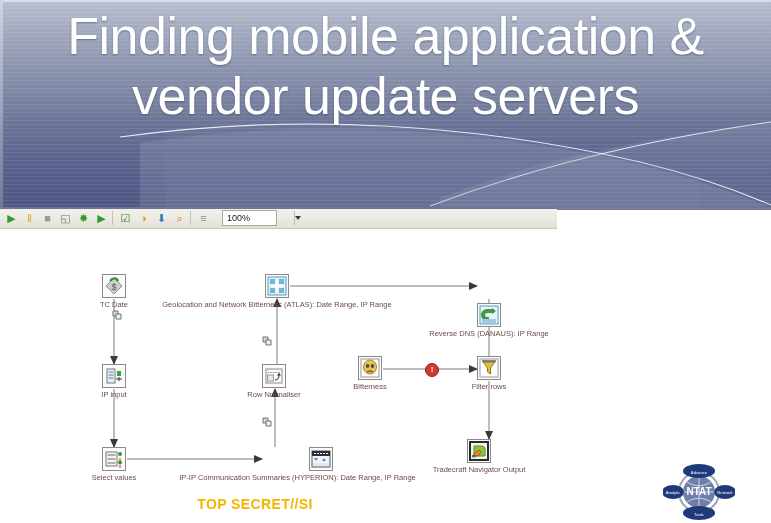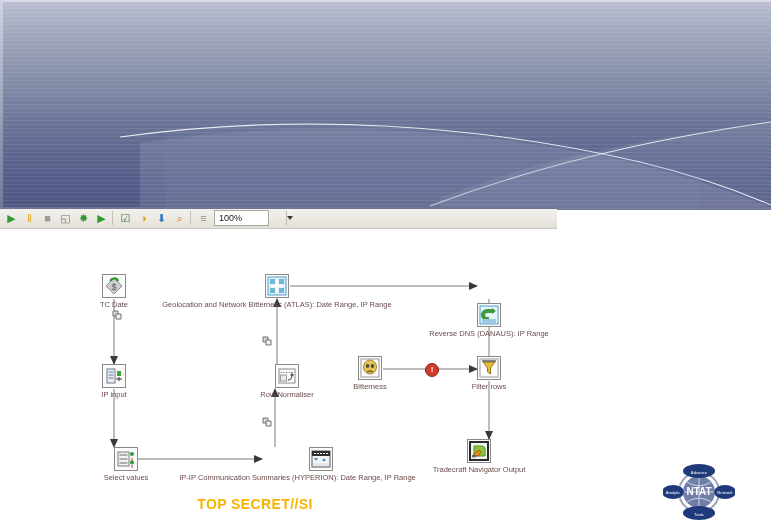--- a/index.html
+++ b/index.html
@@ -127,28 +127,29 @@
   <svg class="waves" viewBox="0 0 771 210" preserveAspectRatio="none">
     <path d="M140,143 C300,118 470,128 620,160 C700,178 745,198 771,207 L771,210 L140,210 Z" fill="rgba(255,255,255,0.11)"></path>
     <path d="M120,137 C300,112 480,125 640,162 C710,179 750,196 771,205" fill="none" stroke="rgba(255,255,255,0.85)" stroke-width="1.1"></path>
     <path d="M440,198 C520,166 620,140 771,124 L771,210 L440,210 Z" fill="rgba(255,255,255,0.085)"></path>
     <path d="M430,206 C520,172 630,142 771,122" fill="none" stroke="rgba(255,255,255,0.8)" stroke-width="1.1"></path>
     <path d="M165,133 C330,112 520,130 700,176 L700,210 L165,210 Z" fill="rgba(120,130,165,0.22)"></path>
   </svg>
   <div class="scan"></div>
   <div class="edgeT"></div>
   <div class="edgeL"></div>
+  <div id="banner-title">Finding mobile application &amp; vendor update servers</div>
 </div>
 
 <div id="app">
 
   <div id="toolbar">
     <div class="tstrip"></div>
 
-    <div id="zoom-combo" style="left: 214px; gap: 44px;">
+    <div id="zoom-combo" style="left: 222px; gap: 44px;">
       <div class="zv">100%</div>
       <div class="zarrow">
           <i></i>
         </div>
     </div>
   <div class="tb-btn" title="Run" style="left: 4px;">
         <span style="color: rgb(46, 155, 46); font-size: 11px; line-height: 11px;">▶</span>
       </div>
       <div class="tb-btn" title="Pause" style="left: 22px;">
         <span style="color: rgb(217, 165, 32); font-size: 11px; line-height: 11px;">‖</span>
@@ -227,21 +228,21 @@
         <div class="box">
           <svg viewBox="0 0 20 20" width="20" height="20">
             <rect x="3" y="3" width="8" height="14" fill="#e9eef6" stroke="#7a7a7a"></rect>
             <path d="M4.5,6h5M4.5,9h5M4.5,12h5" stroke="#5f7fb0" stroke-width="1"></path>
             <path d="M13,5 h4 v5 h-4 z" fill="#37a537"></path>
             <path d="M12,13 h6 M15,11 v4" stroke="#333" stroke-width="1"></path>
           </svg>
         </div>
         <div class="lbl">IP input</div>
       </div>
-      <div class="node" style="left: 114px; top: 218px;">
+      <div class="node" style="left: 102px; top: 218px;">
         <div class="box">
           <svg viewBox="0 0 20 20" width="20" height="20">
             <rect x="2" y="3" width="11" height="14" fill="#f2f2f2" stroke="#7a7a7a"></rect>
             <path d="M3.5,6h8M3.5,10h8M3.5,14h8" stroke="#9a9a9a" stroke-width="1.6"></path>
             <circle cx="16" cy="5" r="2" fill="#2e9b2e"></circle>
             <text x="16" y="11.5" text-anchor="middle" font-size="6" fill="#c62828">x</text>
             <circle cx="16" cy="13.5" r="2" fill="#2e9b2e"></circle>
             <text x="16" y="19" text-anchor="middle" font-size="6" fill="#c62828">x</text>
           </svg>
         </div>
@@ -253,21 +254,21 @@
             <rect x="1" y="1" width="18" height="18" fill="#dff0f7" stroke="#4c9fc4"></rect>
             <rect x="3" y="3" width="5" height="5" fill="#6fb7d6"></rect>
             <rect x="12" y="3" width="5" height="5" fill="#6fb7d6"></rect>
             <rect x="3" y="12" width="5" height="5" fill="#6fb7d6"></rect>
             <rect x="12" y="12" width="5" height="5" fill="#6fb7d6"></rect>
             <path d="M10,4 v12 M4,10 h12" stroke="#ffffff" stroke-width="2.6"></path>
           </svg>
         </div>
         <div class="lbl">Geolocation and Network Bitterness (ATLAS): Date Range, IP Range</div>
       </div>
-      <div class="node" style="left: 262px; top: 135px; margin-left: 13px;">
+      <div class="node" style="left: 262px; top: 135px;">
         <div class="box">
           <svg viewBox="0 0 20 20" width="20" height="20">
             <rect x="2" y="3" width="16" height="14" fill="#fbfbfb" stroke="#8a8a8a"></rect>
             <path d="M3.5,6.5h13" stroke="#8a8a8a" stroke-dasharray="1.5 1.2"></path>
             <rect x="3.5" y="9" width="6" height="6" fill="#e8e8e8" stroke="#9a9a9a"></rect>
             <path d="M11,14 C14,14 15,12 15,9" stroke="#333" fill="none" stroke-width="1"></path>
             <path d="M13,9.5 l2,-2.5 l2,2.5 z" fill="#333"></path>
           </svg>
         </div>
         <div class="lbl">Row Normaliser</div>

